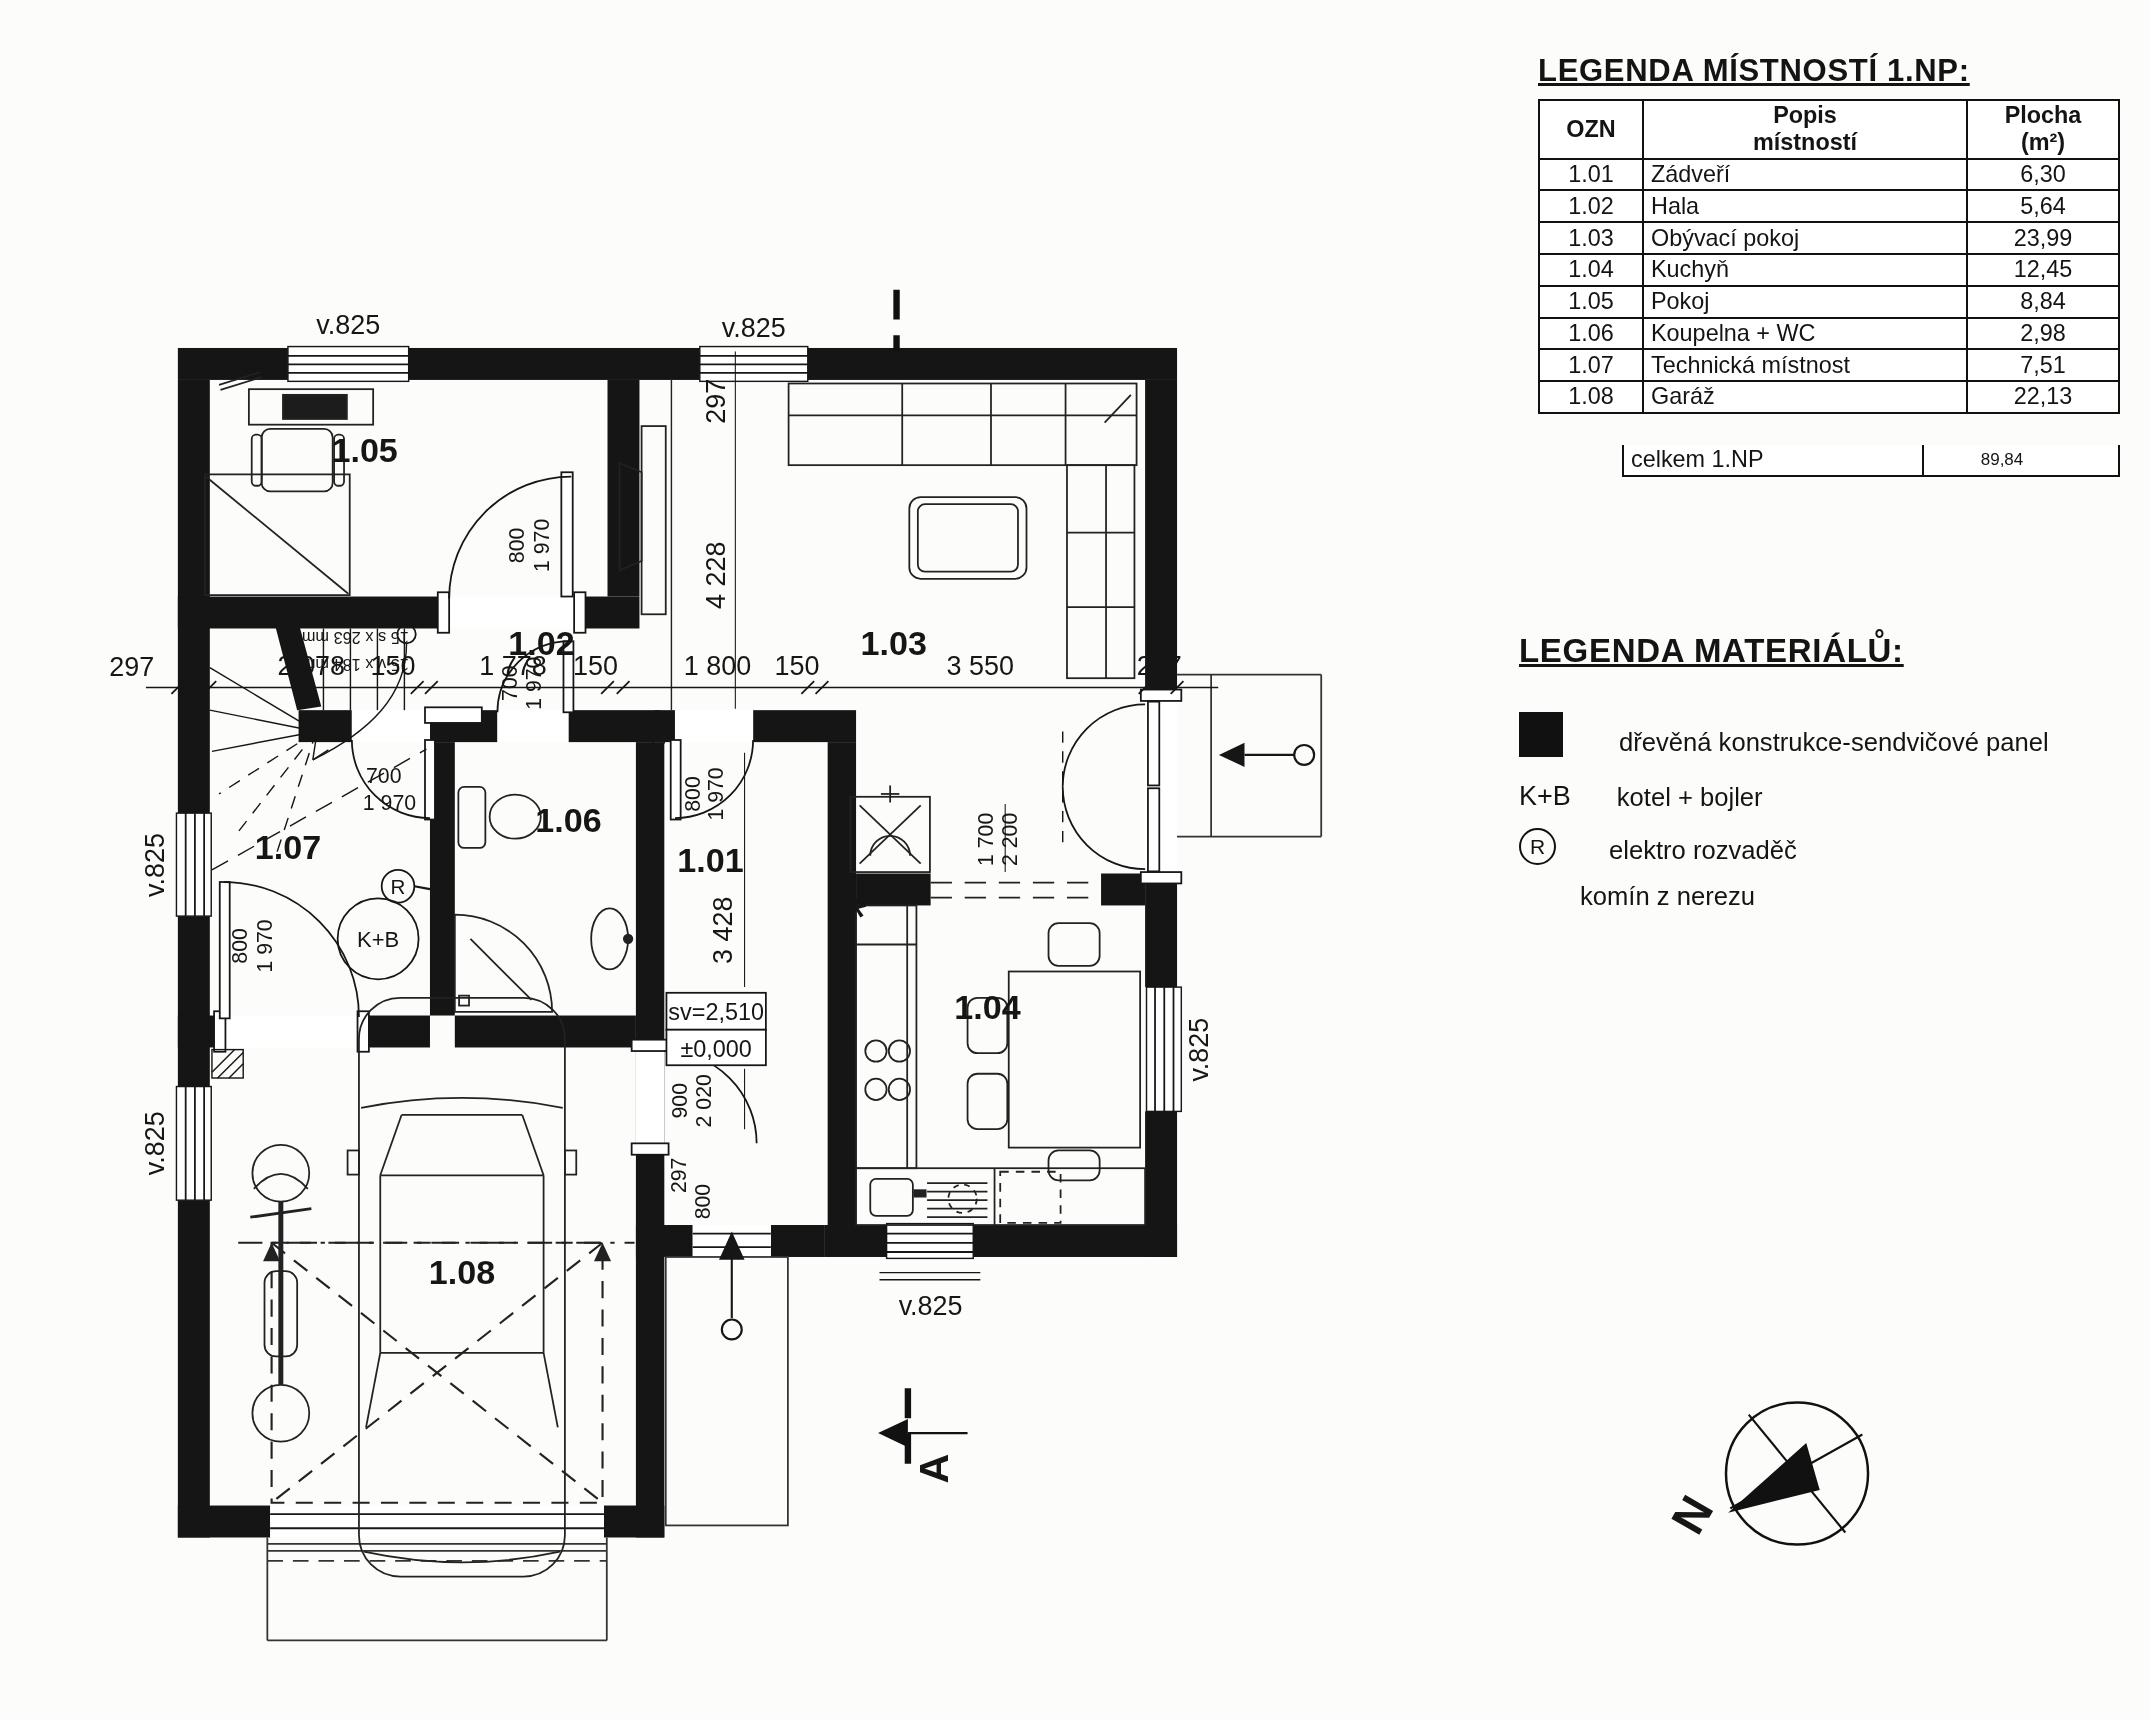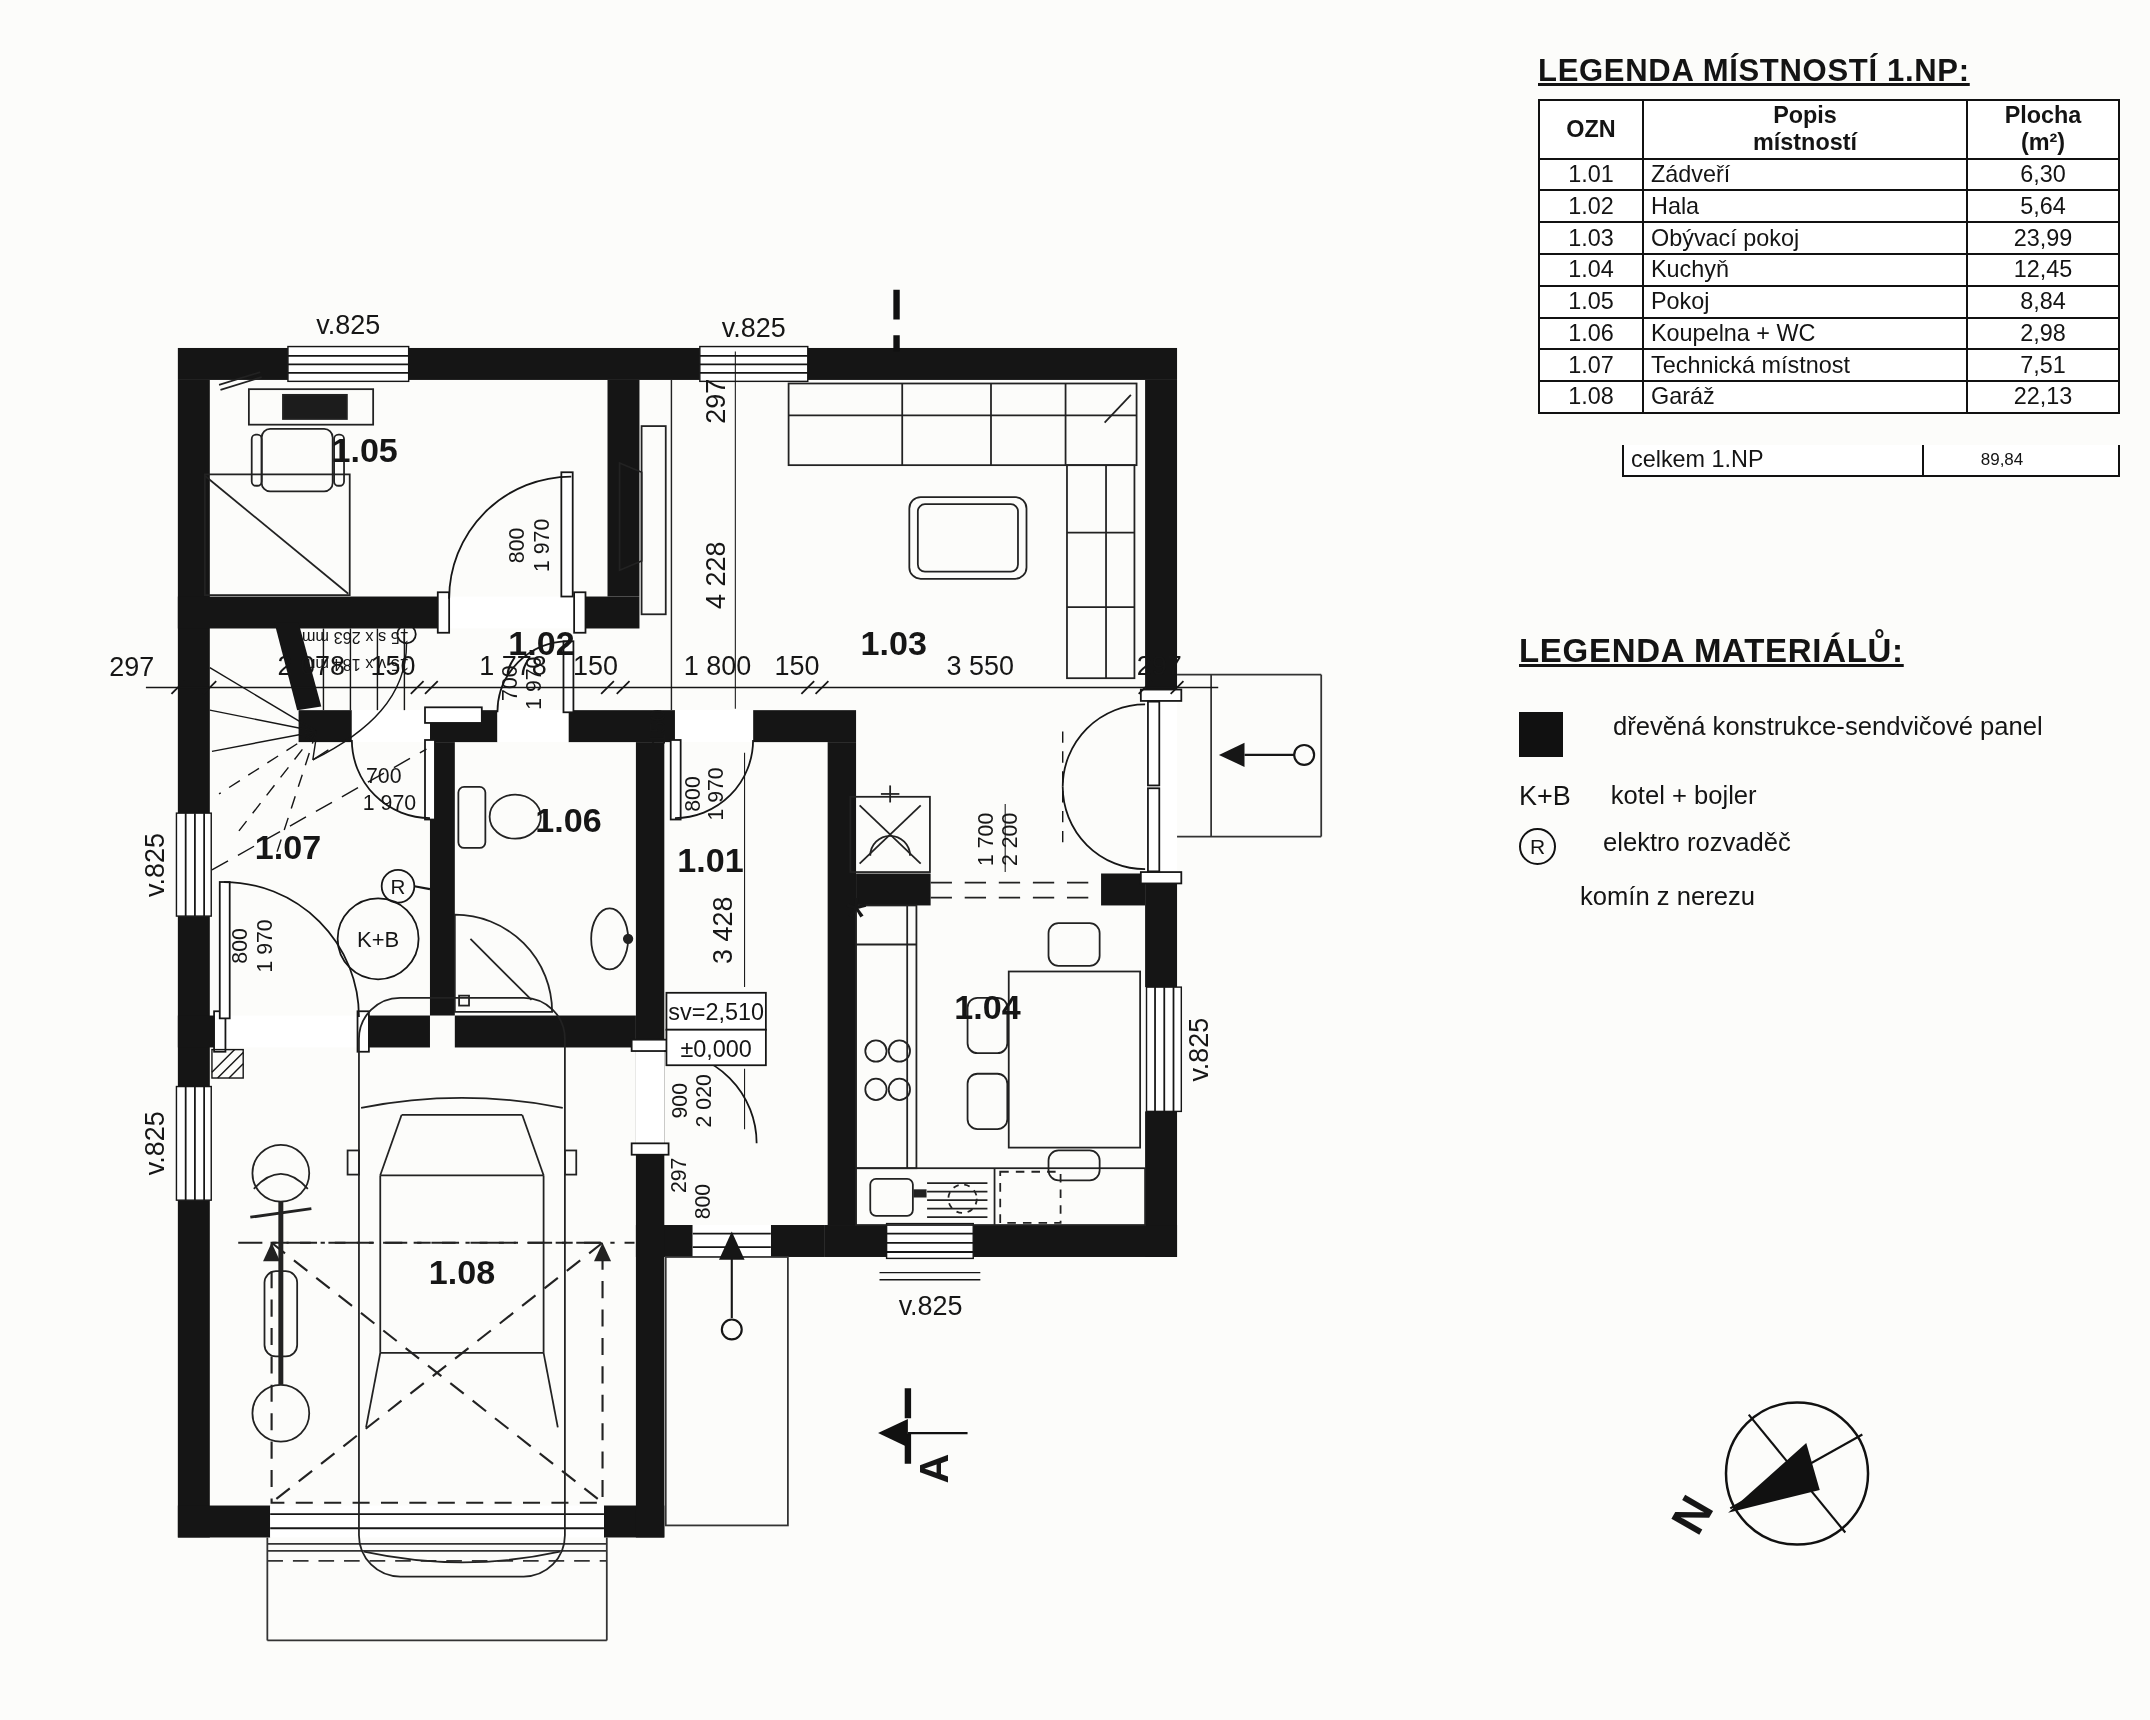--- a/index.html
+++ b/index.html
@@ -20,21 +20,21 @@
   .col-ozn{width:104px;text-align:center;}
   .col-popis{width:324px;text-align:left;}
   .col-plocha{width:152px;text-align:center;}
   .hdr2{display:block;line-height:1.15;}
   #total-row{display:flex;margin-left:84px;border:2.8px solid #111;border-top:none;background:#fff;margin-top:31px;}
   #total-row .t1{width:300px;border-right:2.1px solid #111;font-size:23.4px;padding:1.4px 7px;height:30px;box-sizing:border-box;display:flex;align-items:center;}
   #total-row .t2{width:156px;font-size:17px;display:flex;align-items:center;justify-content:center;height:30px;box-sizing:border-box;}
   
   #legend-mat{position:absolute;left:1479px;top:632px;width:625px;margin-left:40px;}
   #legend-mat .ltitle{font-size:33px;font-weight:bold;text-decoration:underline;letter-spacing:0.7px;white-space:nowrap;}
-  .mat-row{position:absolute;left:0;display:flex;align-items:flex-start;}
+  .mat-row{position:absolute;left:0;display:flex;align-items:flex-end;gap:6px;}
   .mat-swatch{width:44px;height:45px;background:#111;}
   .mat-label{font-size:25.6px;margin-left:50px;white-space:nowrap;}
   .mat-kb{font-size:27px;}
   .mat-rcirc{width:33px;height:33px;border:2.1px solid #111;border-radius:50%;display:flex;align-items:center;justify-content:center;font-size:21px;}
 </style>
 </head>
 <body>
 
 <div id="page">
 

